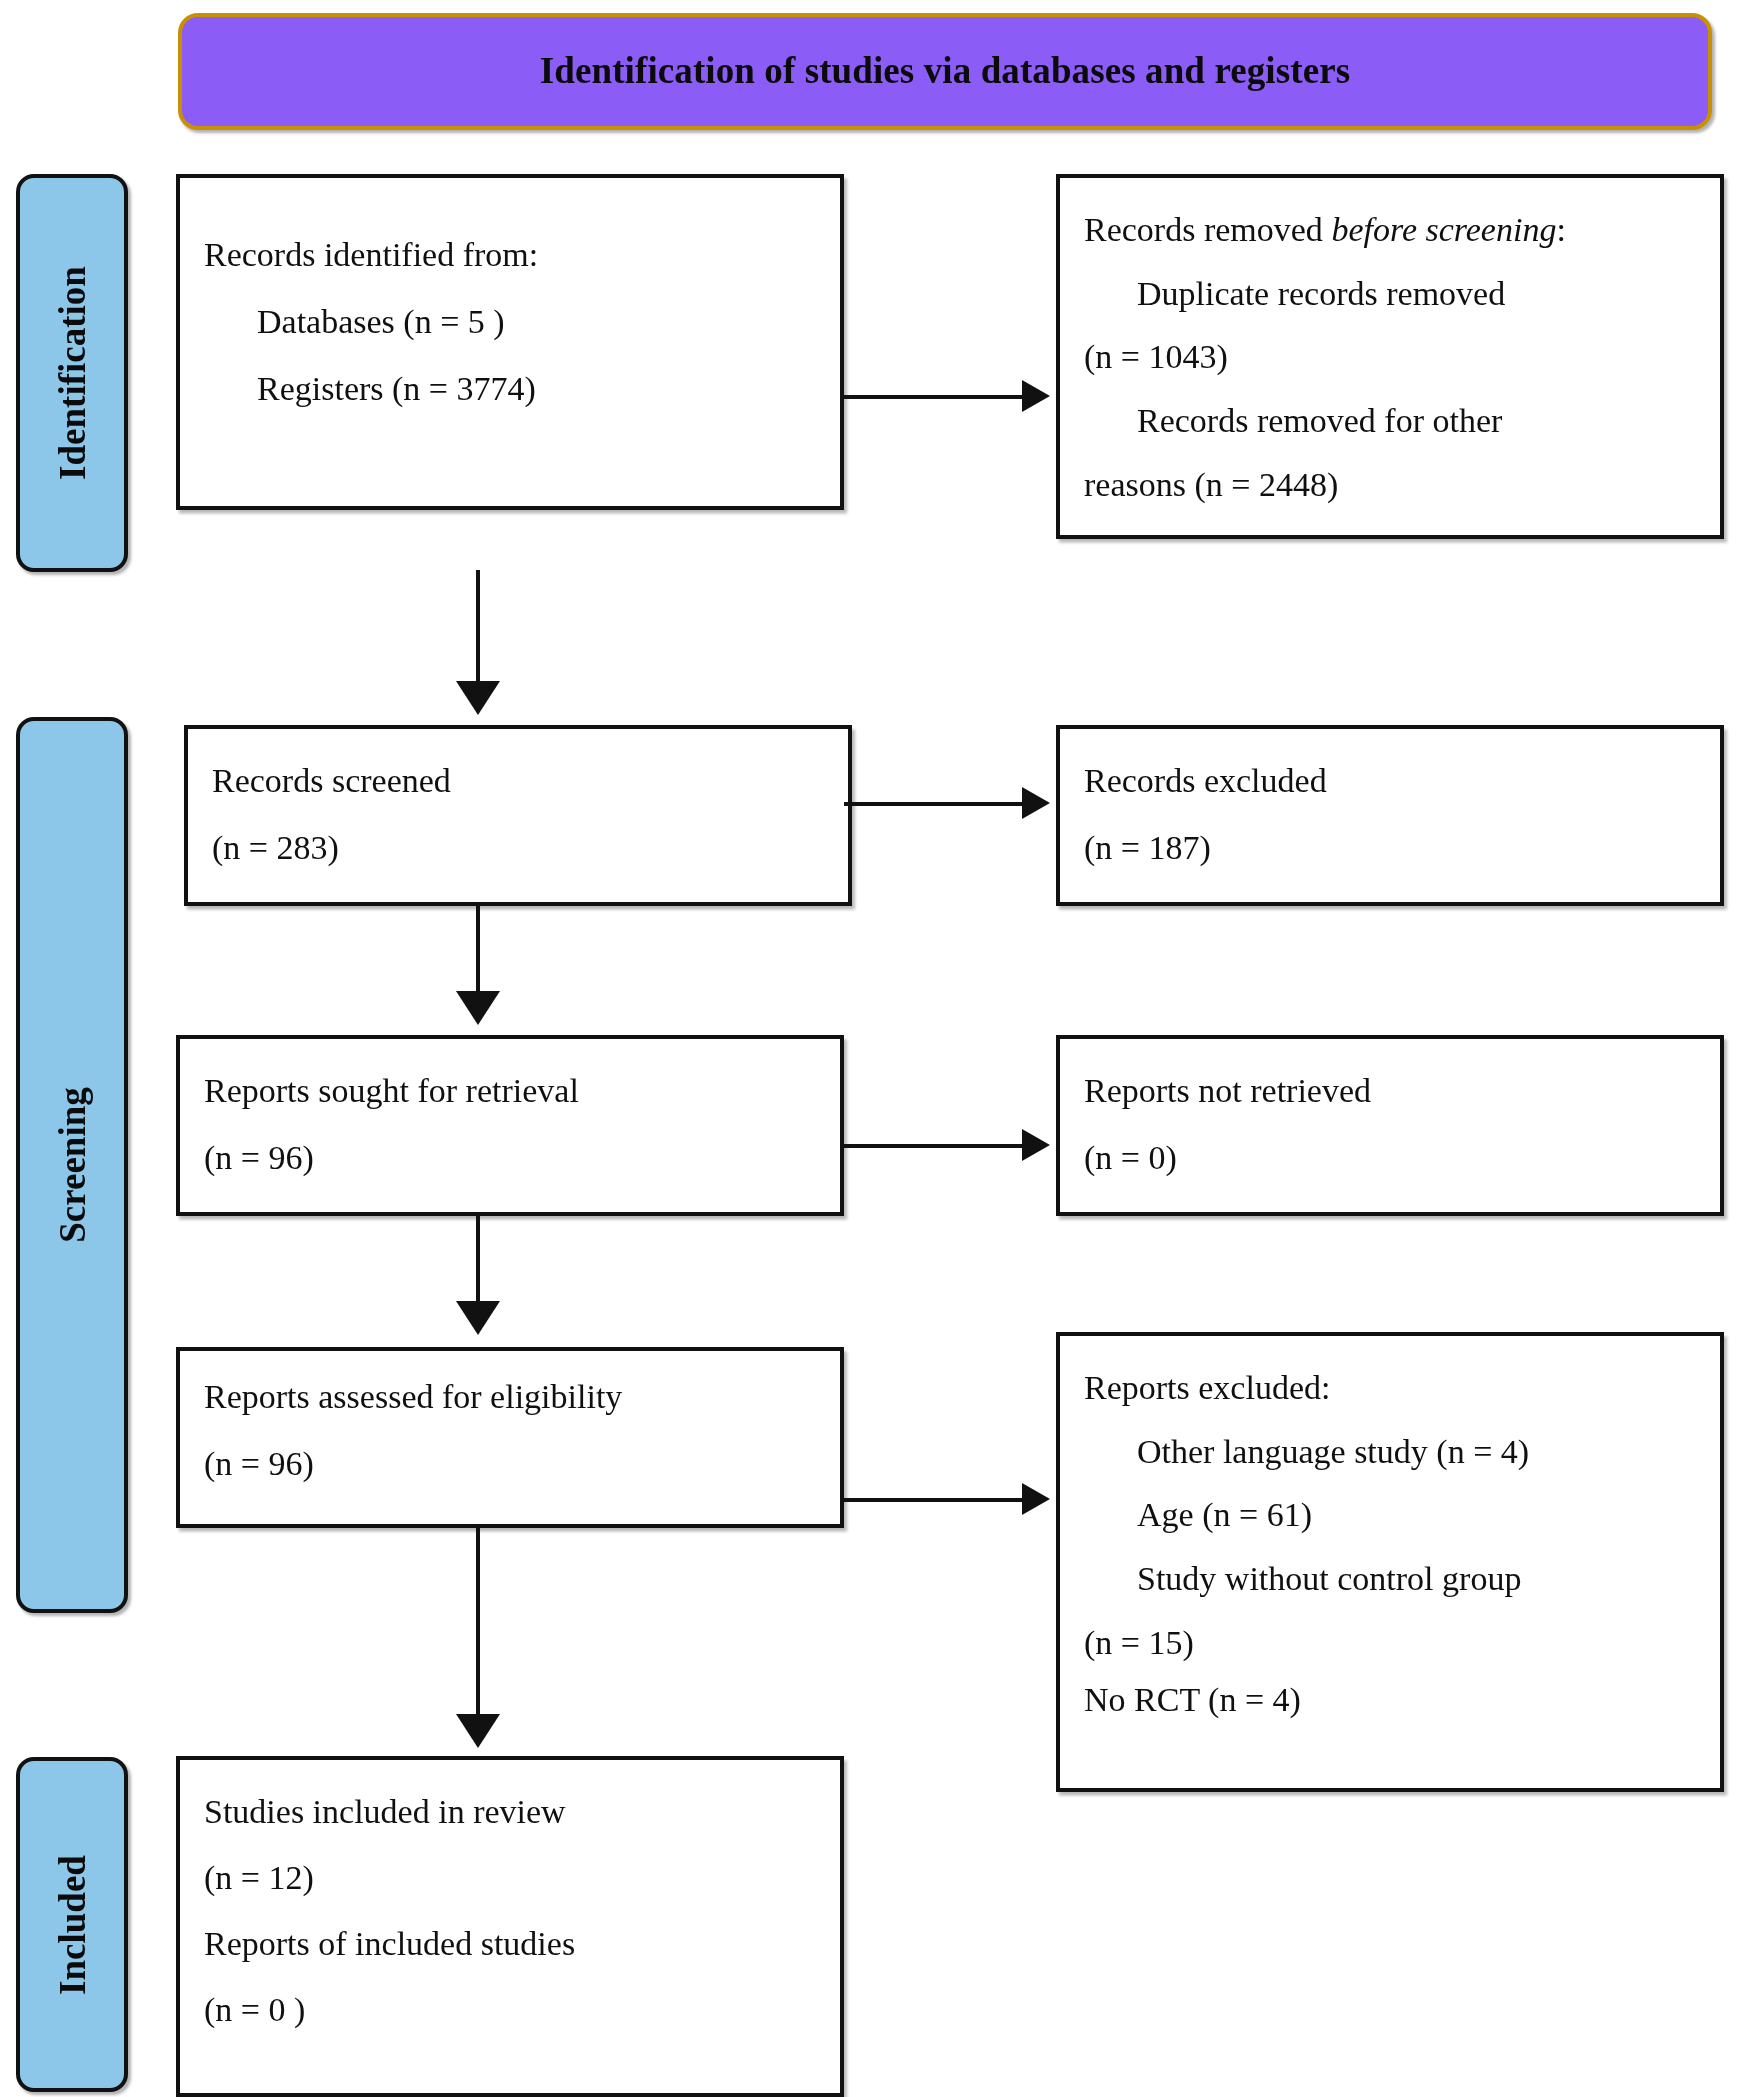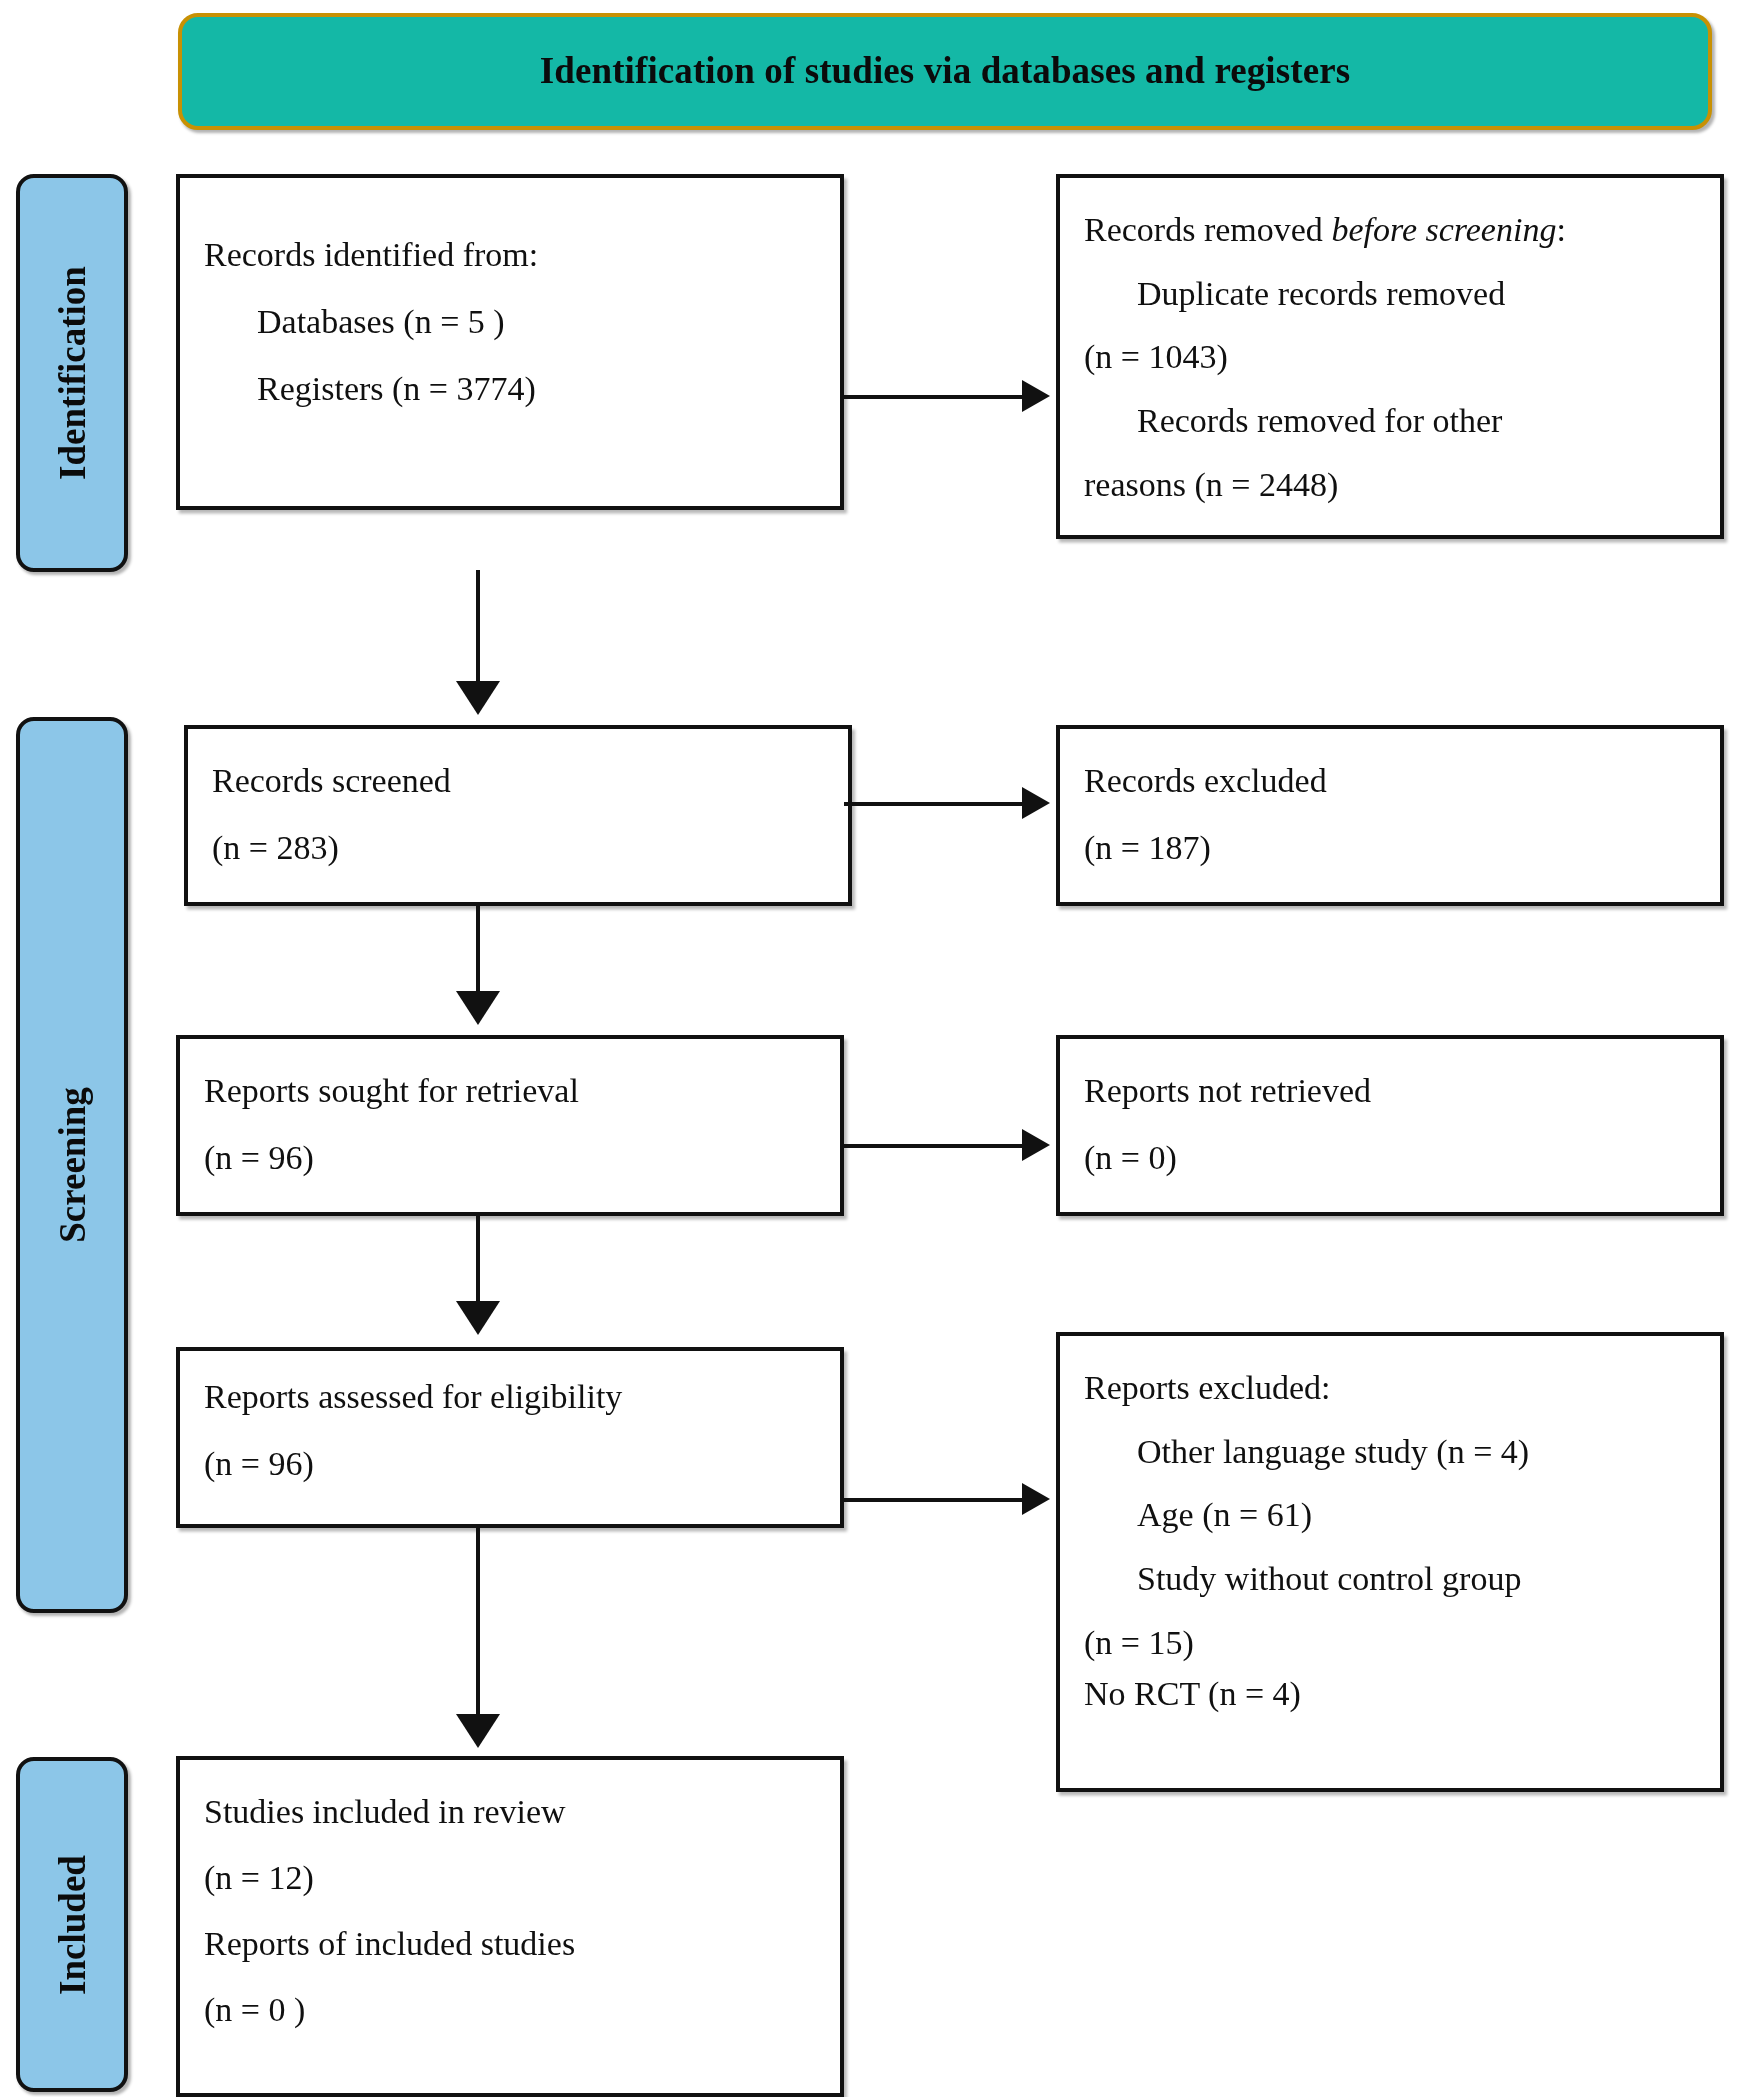--- a/index.html
+++ b/index.html
@@ -3,21 +3,21 @@
 <meta charset="utf-8">
 <title>PRISMA Flow Diagram</title>
 <style>
   html,body{margin:0;padding:0;background:#fff;}
   body{font-family:"Liberation Serif","DejaVu Serif",serif;}
   #stage{position:relative;width:1741px;height:2097px;background:#fff;overflow:hidden;}
 
   
   .banner{
     position:absolute;left:178px;top:13px;width:1534px;height:117px;
-    background:#14b8a6;border:4.2px solid #C89104;border-radius:20px;
+    background:#8b5cf6;border:4.2px solid #C89104;border-radius:20px;
     box-sizing:border-box;display:flex;align-items:center;justify-content:center;
     box-shadow:2.4px 3px 3px rgba(0,0,0,.30);
   }
   .banner-title{
     font-weight:bold;font-size:37px;color:#0b0b0b;letter-spacing:0.1px;
     text-align:center;line-height:1.1;
   }
 
   
   .pill{
@@ -159,21 +159,21 @@
   <div class="conn h-line" style="left:844px;top:1498px;width:178px;"></div>
   <div class="arrow-right" style="left:1022px;top:1483px;"></div>
 
   <div class="box" style="left:1056px;top:1332px;width:668px;height:460px;">
     <div class="box-inner" style="padding-top:26px;">
       <div class="ln">Reports excluded:</div>
       <div class="ln indent" style="margin-top:12px;">Other language study (n = 4)</div>
       <div class="ln indent" style="margin-top:12px;">Age (n = 61)</div>
       <div class="ln indent just" style="margin-top:12px;width:calc(100% - 53px);">Study without control group</div>
       <div class="ln" style="margin-top:12px;">(n = 15)</div>
-      <div class="ln" style="margin-top:0;">No RCT (n = 4)</div>
+      <div class="ln" style="margin-top:6px;">No RCT (n = 4)</div>
     </div>
   </div>
 
   <div class="conn v-line" style="left:476px;top:1528px;height:190px;"></div>
   <div class="arrow-down" style="left:456px;top:1714px;"></div>
 
   <div class="box" style="left:176px;top:1756px;width:668px;height:341px;">
     <div class="box-inner" style="padding-top:26px;">
       <div class="ln">Studies included in review</div>
       <div class="ln" style="margin-top:14.2px;">(n = 12)</div>

